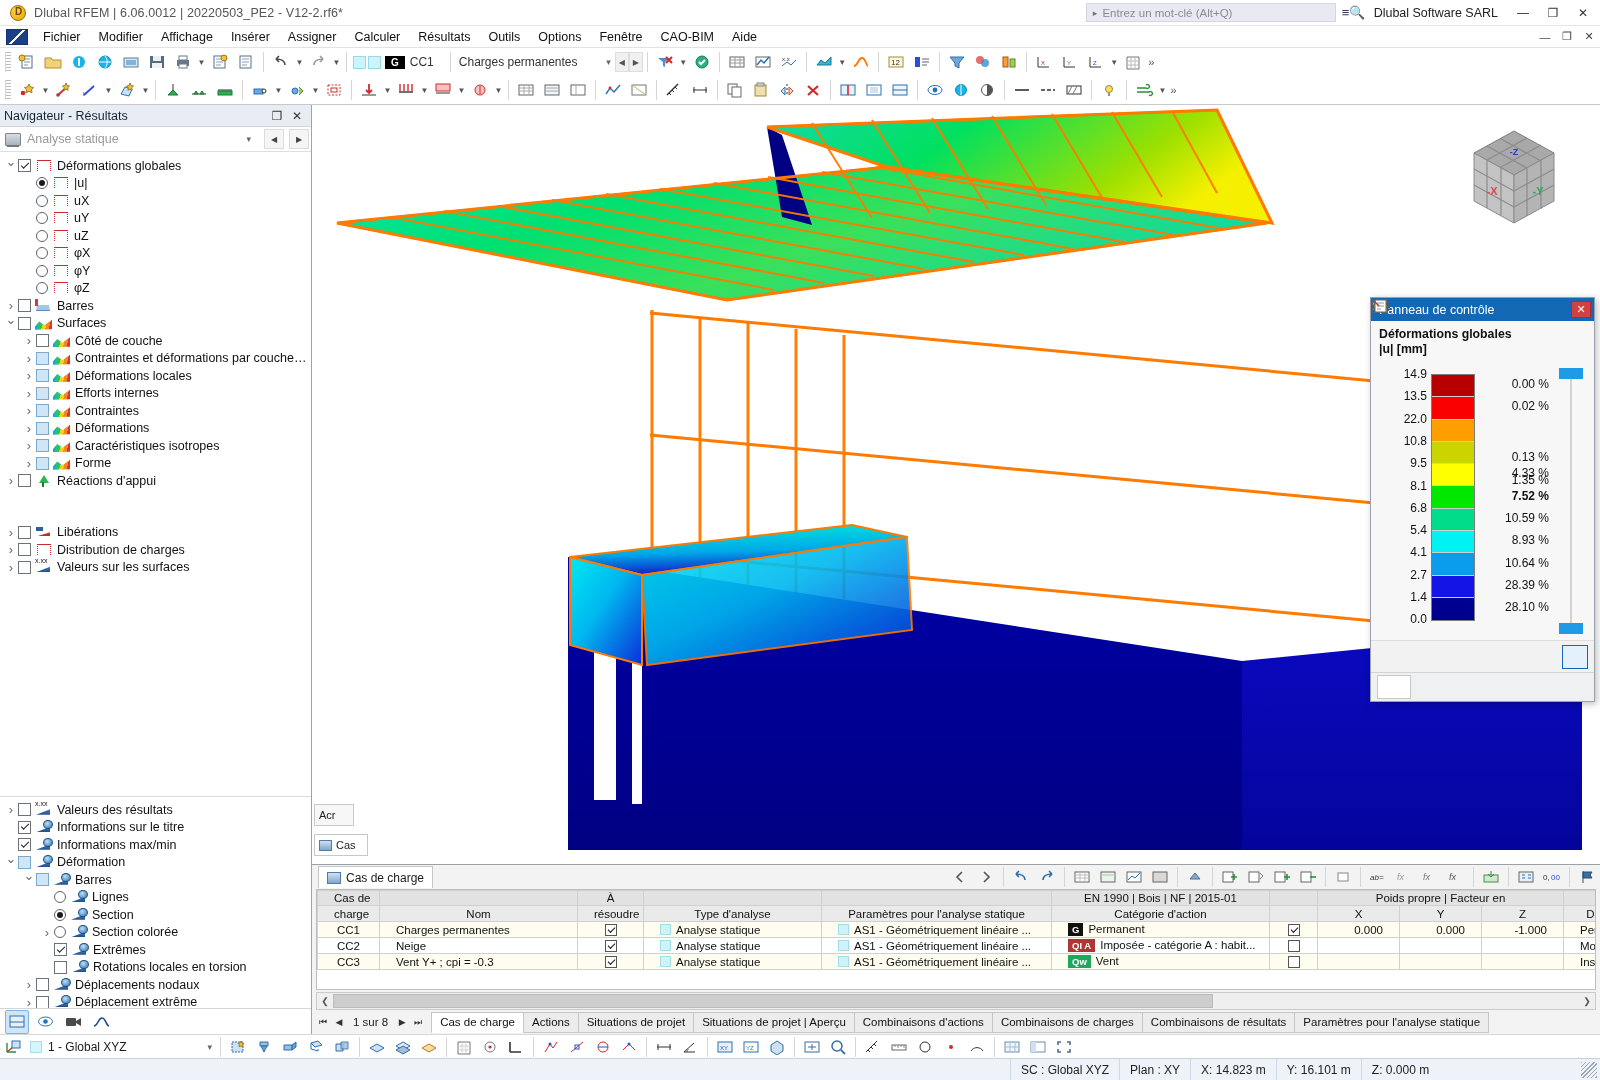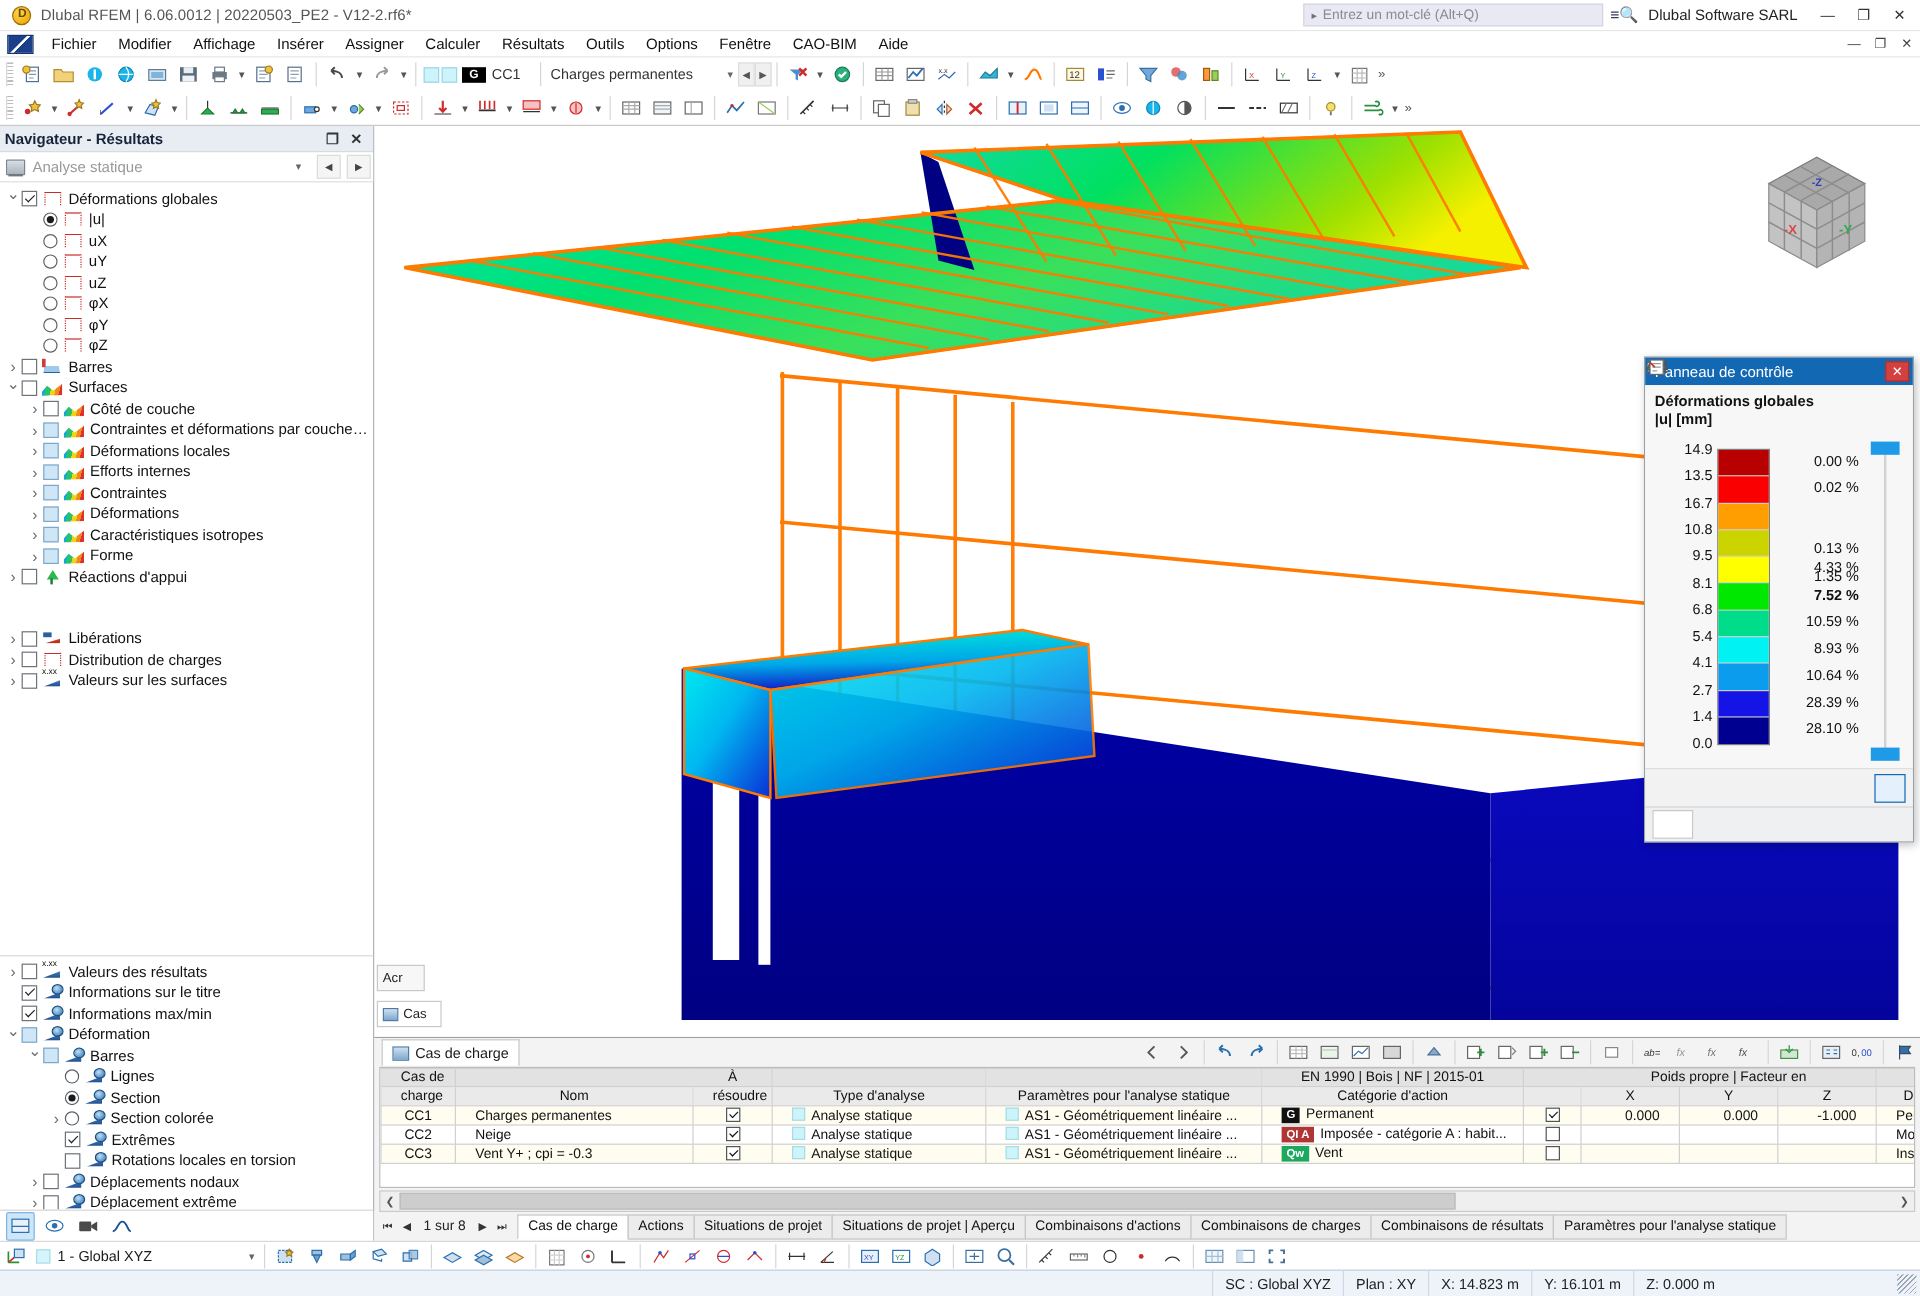--- a/index.html
+++ b/index.html
@@ -70,21 +70,21 @@
   
   .main{ flex:1; display:flex; min-height:0; }
 
   
   .nav{
     width:312px; flex:none; background:#fff; border-right:1px solid #9fa3a8;
     display:flex; flex-direction:column; min-height:0;
   }
   .nav-title{
     height:22px; background:#e8edf4; display:flex; align-items:center; padding:0 4px;
-    border-bottom:1px solid #cfd6de; font-weight:bold; font-size:12.5px; color:#16243a;
+    border-bottom:1px solid #cfd6de; font-weight:normal; font-size:12.5px; color:#16243a;
   }
   .nav-title .sp{flex:1;}
   .nav-title .nb{ width:20px;height:18px; display:flex;align-items:center;justify-content:center; color:#333; font-size:12px;}
   .nav-combo{
     height:25px; display:flex; align-items:center; gap:5px; padding:2px 2px 2px 5px;
     border-bottom:1px solid #dfdfdf; background:#fff;
   }
   .nav-combo .field{ flex:1; display:flex;align-items:center;gap:6px; color:#999; font-size:12.5px;}
   .nc-icon{ width:16px;height:13px;background:linear-gradient(#d8dde3,#aab3bd); border:1px solid #7b858f; border-radius:1px; position:relative;}
   .nc-icon::after{content:""; position:absolute; left:1px;right:1px;bottom:-2px;height:2px;background:#6f7780;}
@@ -1123,21 +1123,21 @@
             <span class="t">Panneau de contrôle</span>
             <span class="cp-close">✕</span>
           </div>
           <div class="cp-body">
             <div class="cp-sub">Déformations globales</div>
             <div class="cp-sub u">|u| [mm]</div>
             <div class="legend" id="legend">
                 <div class="lg-col-val">
                   <div class="lg-val" style="top: 1px;">14.9</div>
                   <div class="lg-val" style="top: 23.3px;">13.5</div>
-                  <div class="lg-val" style="top: 45.6px;">16.7</div>
+                  <div class="lg-val" style="top: 45.6px;">22.0</div>
                   <div class="lg-val" style="top: 67.9px;">10.8</div>
                   <div class="lg-val" style="top: 90.2px;">9.5</div>
                   <div class="lg-val" style="top: 112.5px;">8.1</div>
                   <div class="lg-val" style="top: 134.8px;">6.8</div>
                   <div class="lg-val" style="top: 157.1px;">5.4</div>
                   <div class="lg-val" style="top: 179.4px;">4.1</div>
                   <div class="lg-val" style="top: 201.7px;">2.7</div>
                   <div class="lg-val" style="top: 224px;">1.4</div>
                   <div class="lg-val" style="top: 246.3px;">0.0</div>
                 </div>

